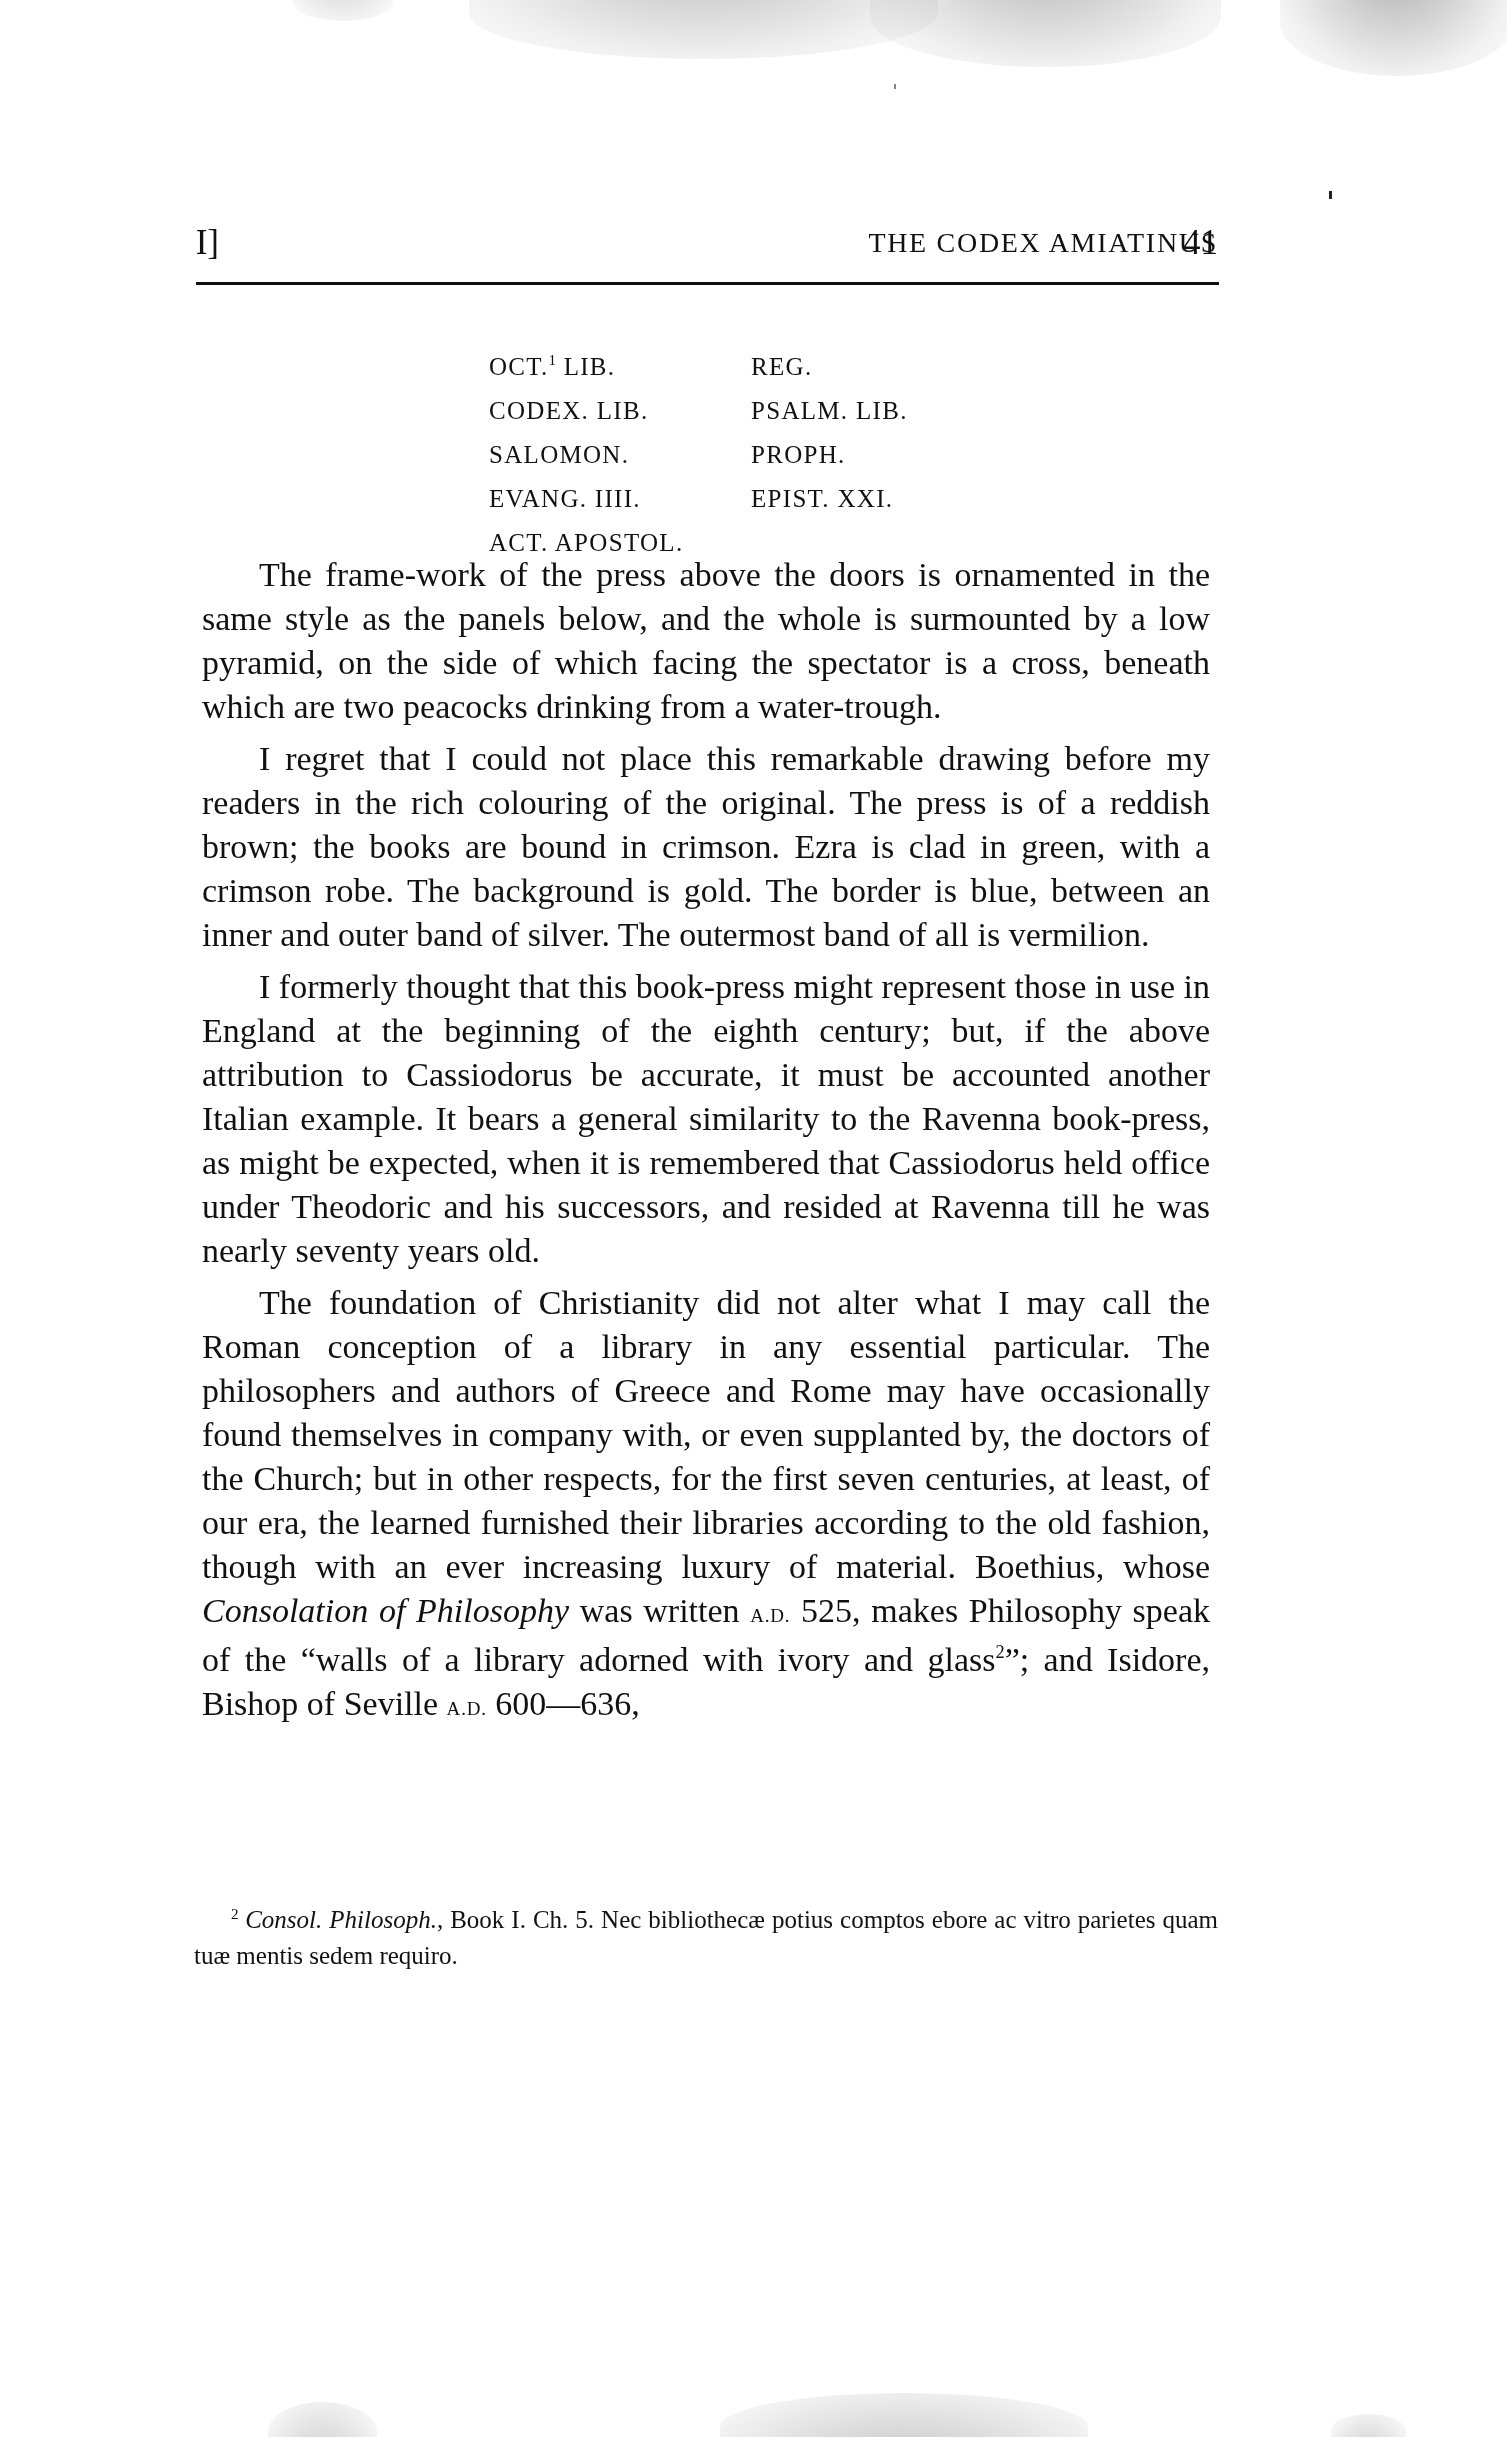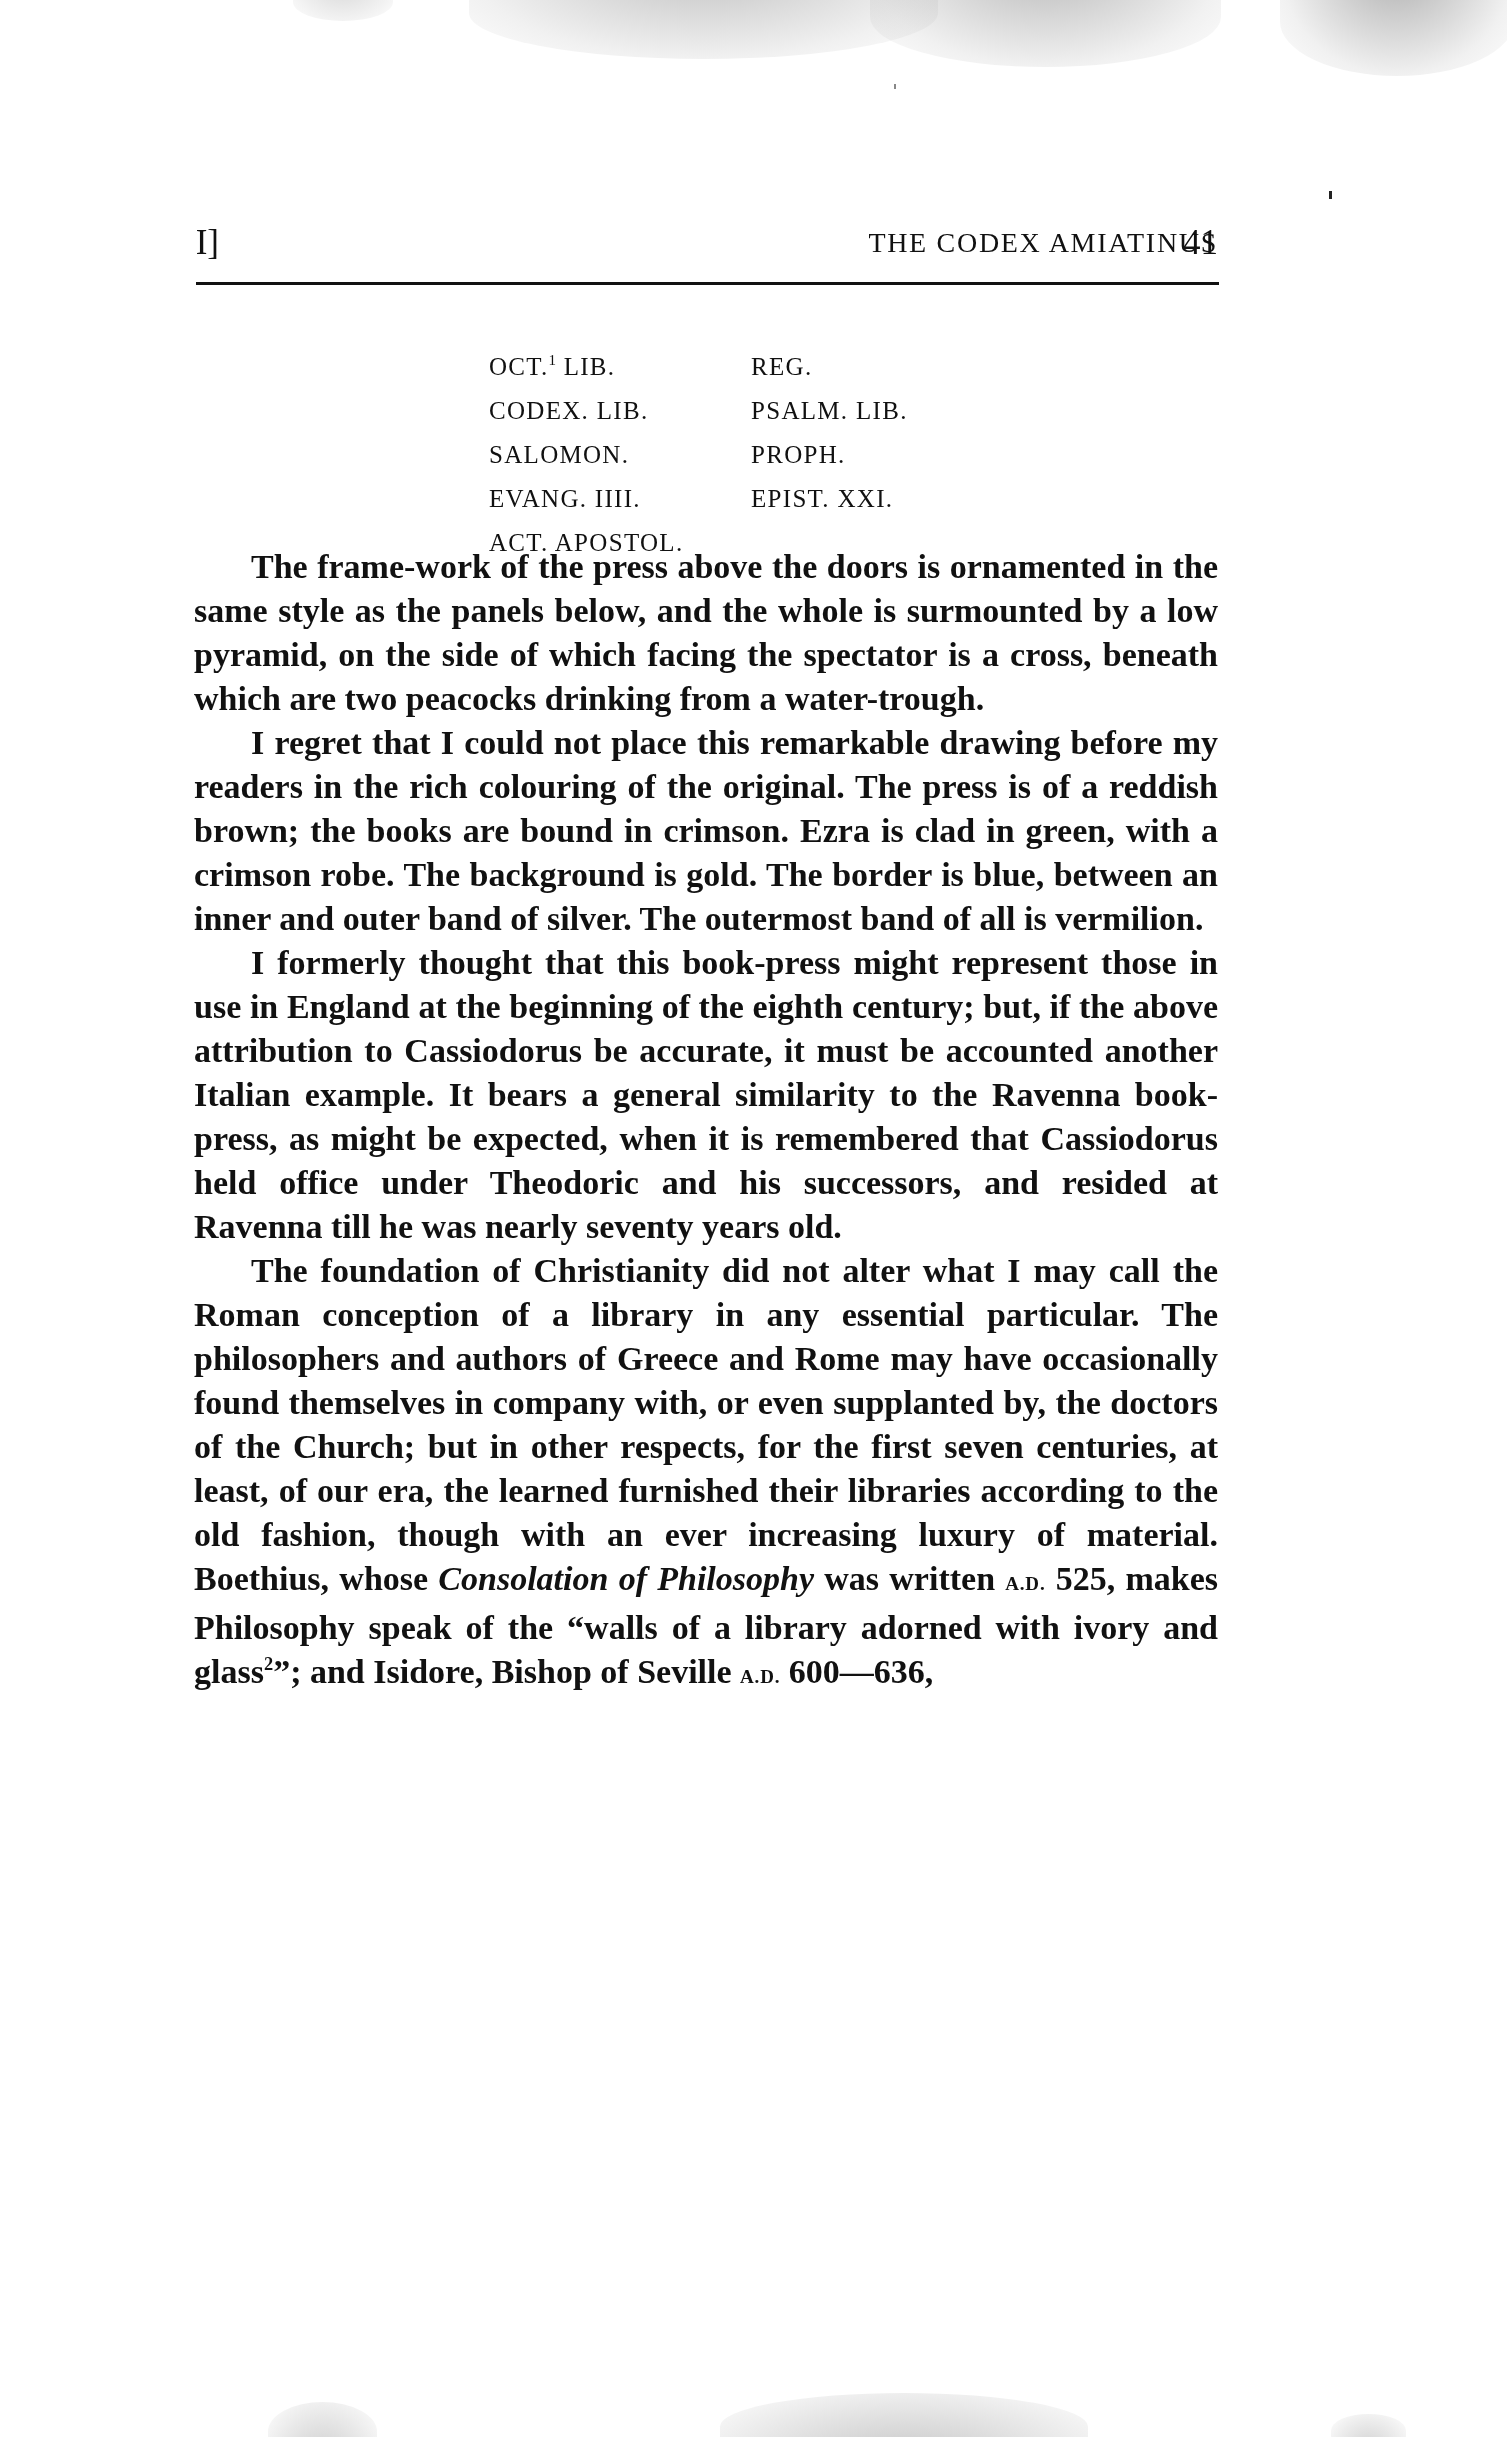--- a/index.html
+++ b/index.html
@@ -31,21 +31,21 @@
   .rh-page { position: absolute; right: 0; top: 0; font-size: 35px; line-height: 47px; margin-left: 30px; }
   .rule { position: absolute; left: 1.7px; top: 282px; width: 1023px; height: 2.5px; background: #111; }
 
   .book-list { position: absolute; left: 295px; top: 308px; display: grid;
                grid-template-columns: 262px 251px; grid-auto-rows: 44px;
                font-size: 25px; letter-spacing: 1.3px; line-height: 44px; margin-top: 37px; }
   .book-list sup { font-size: 15px; letter-spacing: 0; vertical-align: 10px; line-height: 0; }
 
   .body-text { position: absolute; left: 0; top: 545px; width: 1024px;
                font-size: 34px; line-height: 44px; text-align: justify; }
-  .body-text p { margin: 0; text-indent: 57px; font-weight: bold; }
+  .body-text p { margin: 8px; text-indent: 57px; }
   .body-text sup { font-size: 18.4px; vertical-align: 13.4px; line-height: 0; }
   .sc { font-size: 19px; letter-spacing: 0.8px; }
   em { font-style: italic; }
 
   .footnotes { position: absolute; left: 0; top: 1902px; width: 1024px;
                font-size: 25px; line-height: 36px; text-align: justify; }
   .footnotes p { margin: 0; text-indent: 37px; }
   .footnotes sup { font-size: 15px; vertical-align: 9.2px; line-height: 0; margin-right: 6.7px; }
 </style>
 </head>
@@ -83,16 +83,17 @@
   </div>
 
   <div class="body-text">
     <p>The frame-work of the press above the doors is ornamented in the same style as the panels below, and the whole is surmounted by a low pyramid, on the side of which facing the spectator is a cross, beneath which are two peacocks drinking from a water-trough.</p>
     <p>I regret that I could not place this remarkable drawing before my readers in the rich colouring of the original.  The press is of a reddish brown; the books are bound in crimson. Ezra is clad in green, with a crimson robe.  The background is gold.  The border is blue, between an inner and outer band of silver.  The outermost band of all is vermilion.</p>
     <p>I formerly thought that this book-press might represent those in use in England at the beginning of the eighth century; but, if the above attribution to Cassiodorus be accurate, it must be accounted another Italian example.  It bears a general similarity to the Ravenna book-press, as might be expected, when it is remembered that Cassiodorus held office under Theodoric and his successors, and resided at Ravenna till he was nearly seventy years old.</p>
     <p><span>The foundation of Christianity did not alter what I may call the Roman conception of a library in any essential particular.  The philosophers and authors of Greece and Rome may have occasionally found themselves in company with, or even supplanted by, the doctors of the Church; but in other respects, for the first seven centuries, at least, of our era, the learned furnished their libraries according to the old fashion, though with an ever increasing luxury of material. Boethius, whose </span><em>Consolation of Philosophy</em><span> was written </span><span class="sc">A.D.</span><span> 525, makes Philosophy speak of the “walls of a library adorned with ivory and glass</span><sup>2</sup><span>”; and Isidore, Bishop of Seville </span><span class="sc">A.D.</span><span> 600—636,</span></p>
   </div>
 
   <div class="footnotes">
+    <p><sup>2</sup><span></span><em>Consol. Philosoph.</em><span>, Book I. Ch. 5.  Nec bibliothecæ potius comptos ebore ac vitro parietes quam tuæ mentis sedem requiro.</span></p>
   </div>
 
 </div>
 
 
 </body></html>

